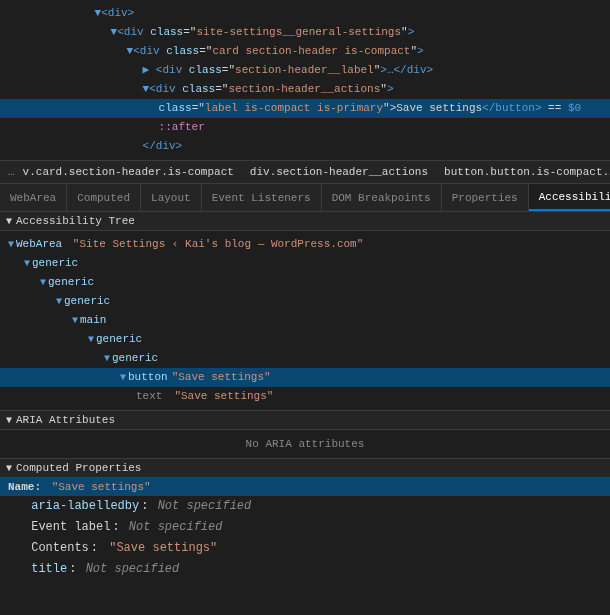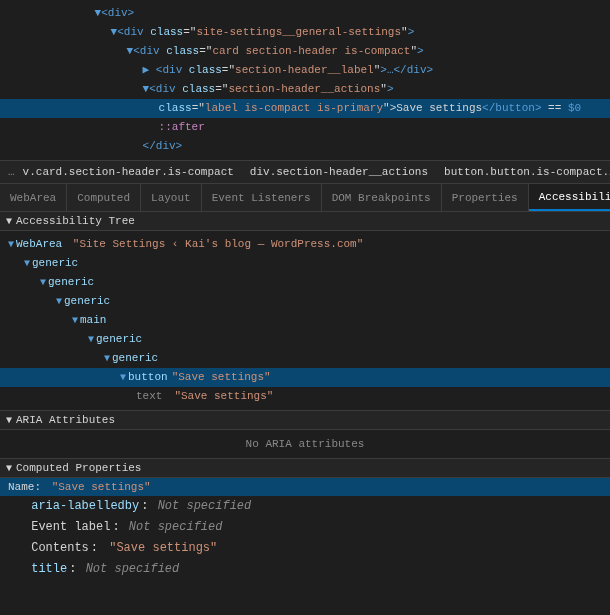--- a/index.html
+++ b/index.html
@@ -142,21 +142,21 @@
     }
     .computed-prop-row {
       padding: 2px 8px;
       line-height: 17px;
       font-size: 12px;
     }
     .prop-name { color: #9cdcfe; }
     .prop-colon { color: #d4d4d4; margin: 0 2px; }
     .prop-value { color: #ce9178; }
     .prop-value.not-specified { color: #888; font-style: italic; }
-    .prop-label-bold { color: #d4d4d4; font-weight: normal; }
+    .prop-label-bold { color: #d4d4d4; font-weight: bold; }
 
     .section-divider {
       border: none;
       border-top: 1px solid #3c3c3c;
       margin: 0;
     }
   </style>
 </head>
 <body>
 

